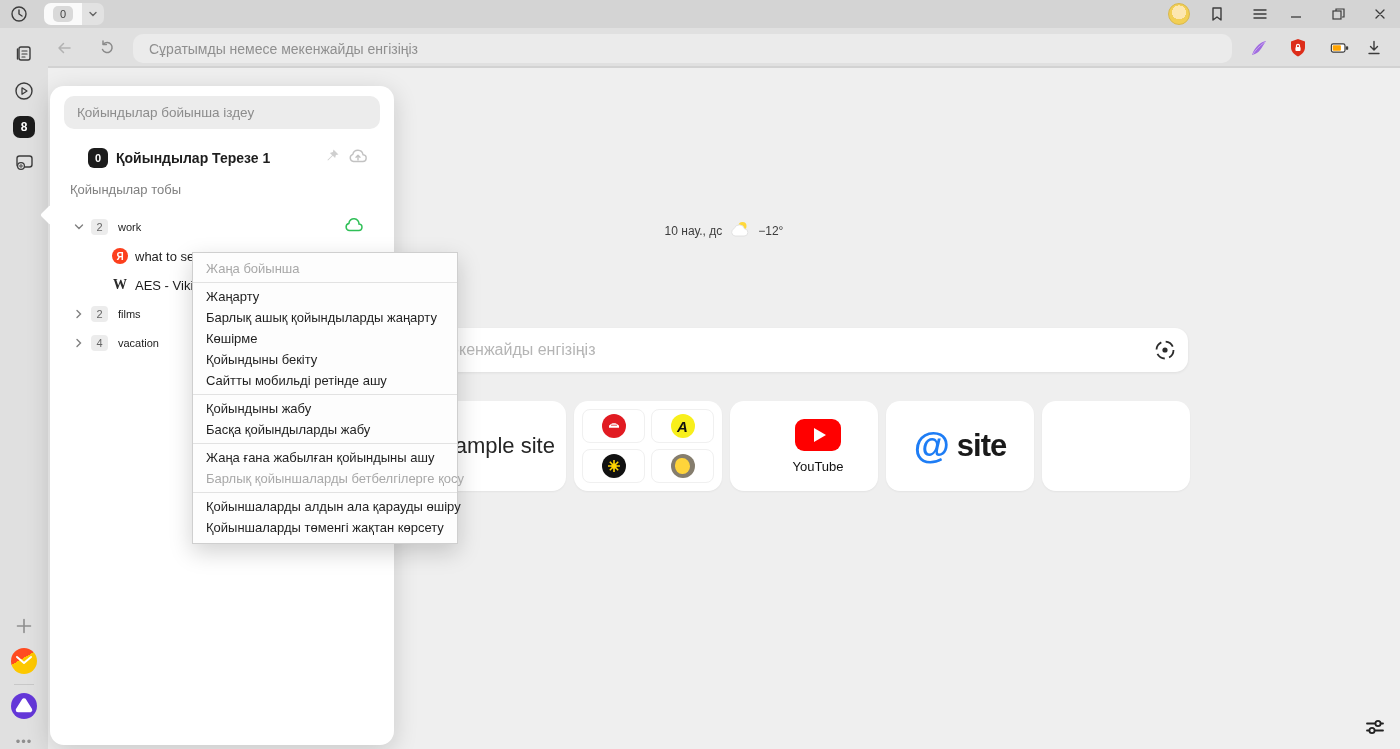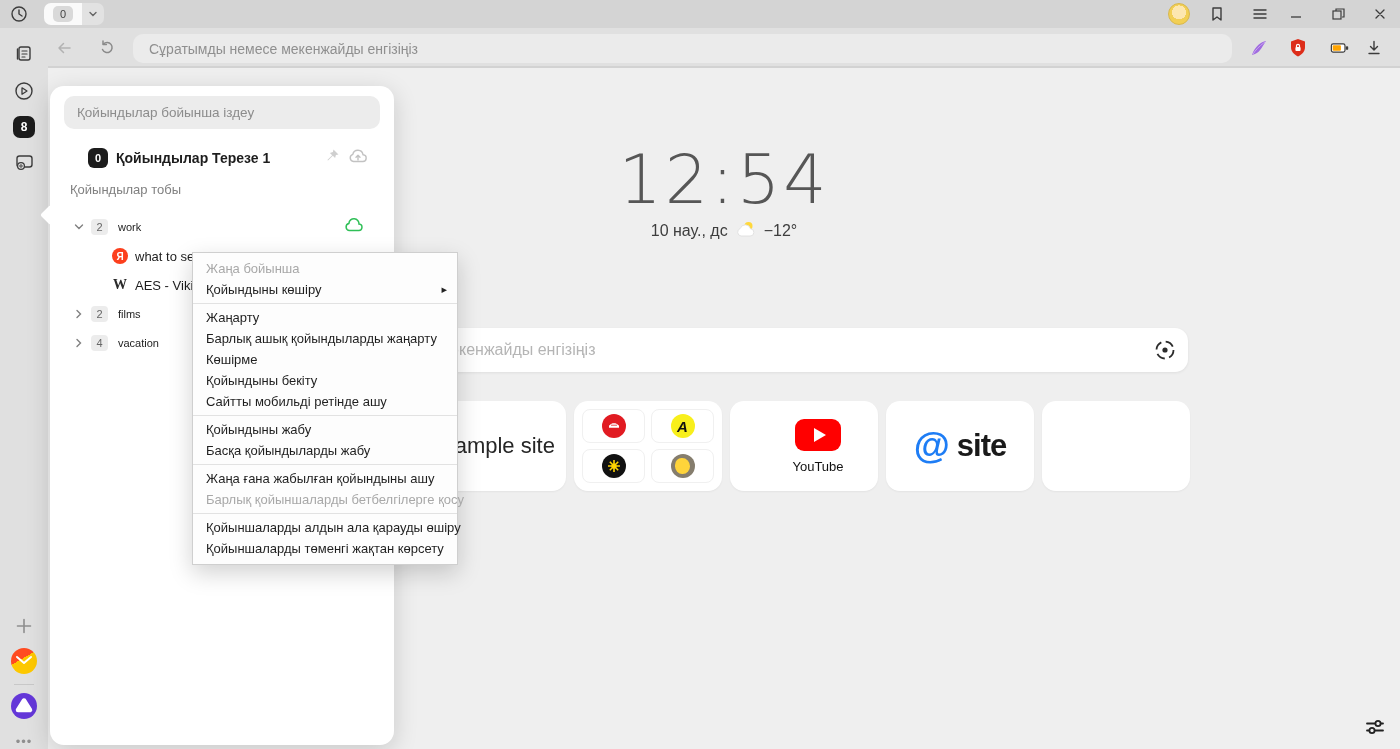--- a/index.html
+++ b/index.html
@@ -32,21 +32,21 @@
   #rail-divider { position:absolute; left:14px; width:20px; height:1px; background:#c8c8c8; }
   #rail-mail { border-radius:50%; background:linear-gradient(150deg,#ff4b21 42%,#fdc800 42%); overflow:hidden; }
   #rail-alice { border-radius:50%; background:#6437d8; }
   #rail-dots { color:#8f8f8f; font-size:13px; letter-spacing:1px; }
 
   
   #content { position:absolute; left:48px; top:68px; width:1352px; height:681px; background:#efefef; }
   #clock { position:absolute; left:0; top:72px; width:1352px; text-align:center; font-size:68px; font-weight:300;
     color:#565656; letter-spacing:3px; font-family:"DejaVu Sans",sans-serif; }
   #weather-row { position:absolute; left:0; top:152px; width:1352px; display:flex; align-items:center;
-    justify-content:center; gap:7px; font-size:16px; color:#3d3d3d; }
+    justify-content:center; gap:7px; font-size:12px; color:#3d3d3d; }
   #ntp-search { position:absolute; left:214px; top:260px; width:926px; height:44px; background:#fff;
     border:none; border-radius:13px; box-shadow:0 1px 3px rgba(0,0,0,.07); padding:0 56px 0 26px;
     font-size:16px; color:#555; outline:none; font-family:"Liberation Sans",sans-serif; }
   #ntp-search::placeholder { color:#b5b5b5; opacity:1; }
   #ntp-cam { position:absolute; left:1104px; top:269px; width:26px; height:26px; }
   .tile { position:absolute; top:333px; width:148px; height:90px; background:#fff; border-radius:14px;
     box-shadow:0 1px 2px rgba(0,0,0,.05); }
   #tile-example { display:flex; align-items:center; justify-content:center; font-size:22px; font-weight:500; color:#262626; }
   #tile-folder { padding:8px; display:grid; grid-template-columns:1fr 1fr; grid-template-rows:1fr 1fr; gap:6px; }
   .mini-card { background:#fff; border:1px solid #f0f0f0; border-radius:8px; display:flex; align-items:center; justify-content:center; }
@@ -221,21 +221,20 @@
   <div id="rail-divider" style="top:656px"></div>
   <div class="rail-icon" id="rail-alice" style="top:665px; width:26px; height:26px; left:11px">
     <svg width="26" height="26" viewBox="0 0 26 26">
         <path d="M13 7.5L19 17H7z" fill="#fff" stroke="#fff" stroke-width="4.5" stroke-linejoin="round"></path>
       </svg>
   </div>
   <div class="rail-icon" id="rail-dots" style="top:702px">•••</div>
 </div>
 
 <div id="content">
-  <div id="clock">12:54</div>
   <div id="weather-row">
     <span>10 нау., дс</span>
     <span>
       <svg width="22" height="18" viewBox="0 0 22 18">
           <circle cx="13.5" cy="6" r="4" fill="#ffd83b"></circle>
           <path d="M6 16h9a3.6 3.6 0 0 0 .5-7.2A5.4 5.4 0 0 0 5.2 8.5 3.9 3.9 0 0 0 6 16z" fill="#fff" stroke="#dcdcdc" stroke-width="0.8"></path>
         </svg>
     </span>
     <span>−12°</span>
   </div>
@@ -357,24 +356,20 @@
           <path d="M4 2.5l3.5 3.5L4 9.5" fill="none" stroke="#808080" stroke-width="1.4" stroke-linecap="round"></path>
         </svg>
     </span>
     <span class="g-count">4</span>
     <span class="g-name">vacation</span>
   </div>
 </div>
 
 <div id="context-menu">
   <div class="menu-item disabled">Жаңа бойынша</div>
-  <div class="menu-item">
-    <span>Қойындыны көшіру</span>
-    <span class="submenu-arrow">▸</span>
-  </div>
   <div class="menu-sep"></div>
   <div class="menu-item">Жаңарту</div>
   <div class="menu-item">Барлық ашық қойындыларды жаңарту</div>
   <div class="menu-item">Көшірме</div>
   <div class="menu-item">Қойындыны бекіту</div>
   <div class="menu-item">Сайтты мобильді ретінде ашу</div>
   <div class="menu-sep"></div>
   <div class="menu-item">Қойындыны жабу</div>
   <div class="menu-item">Басқа қойындыларды жабу</div>
   <div class="menu-sep"></div>

